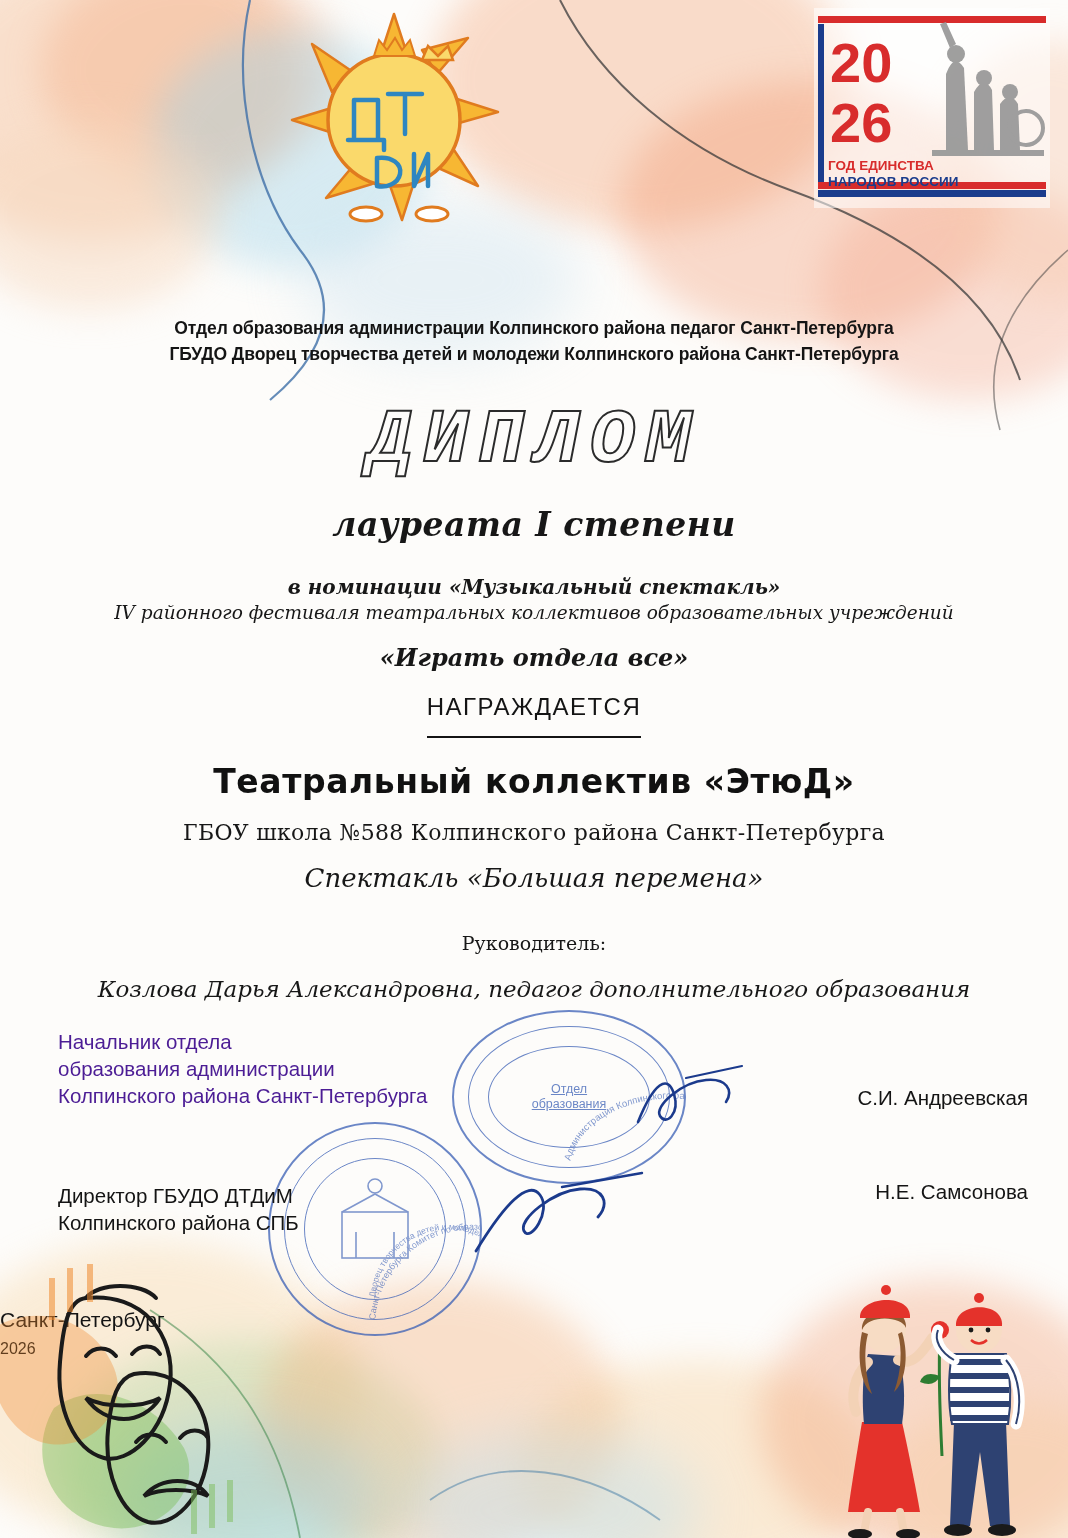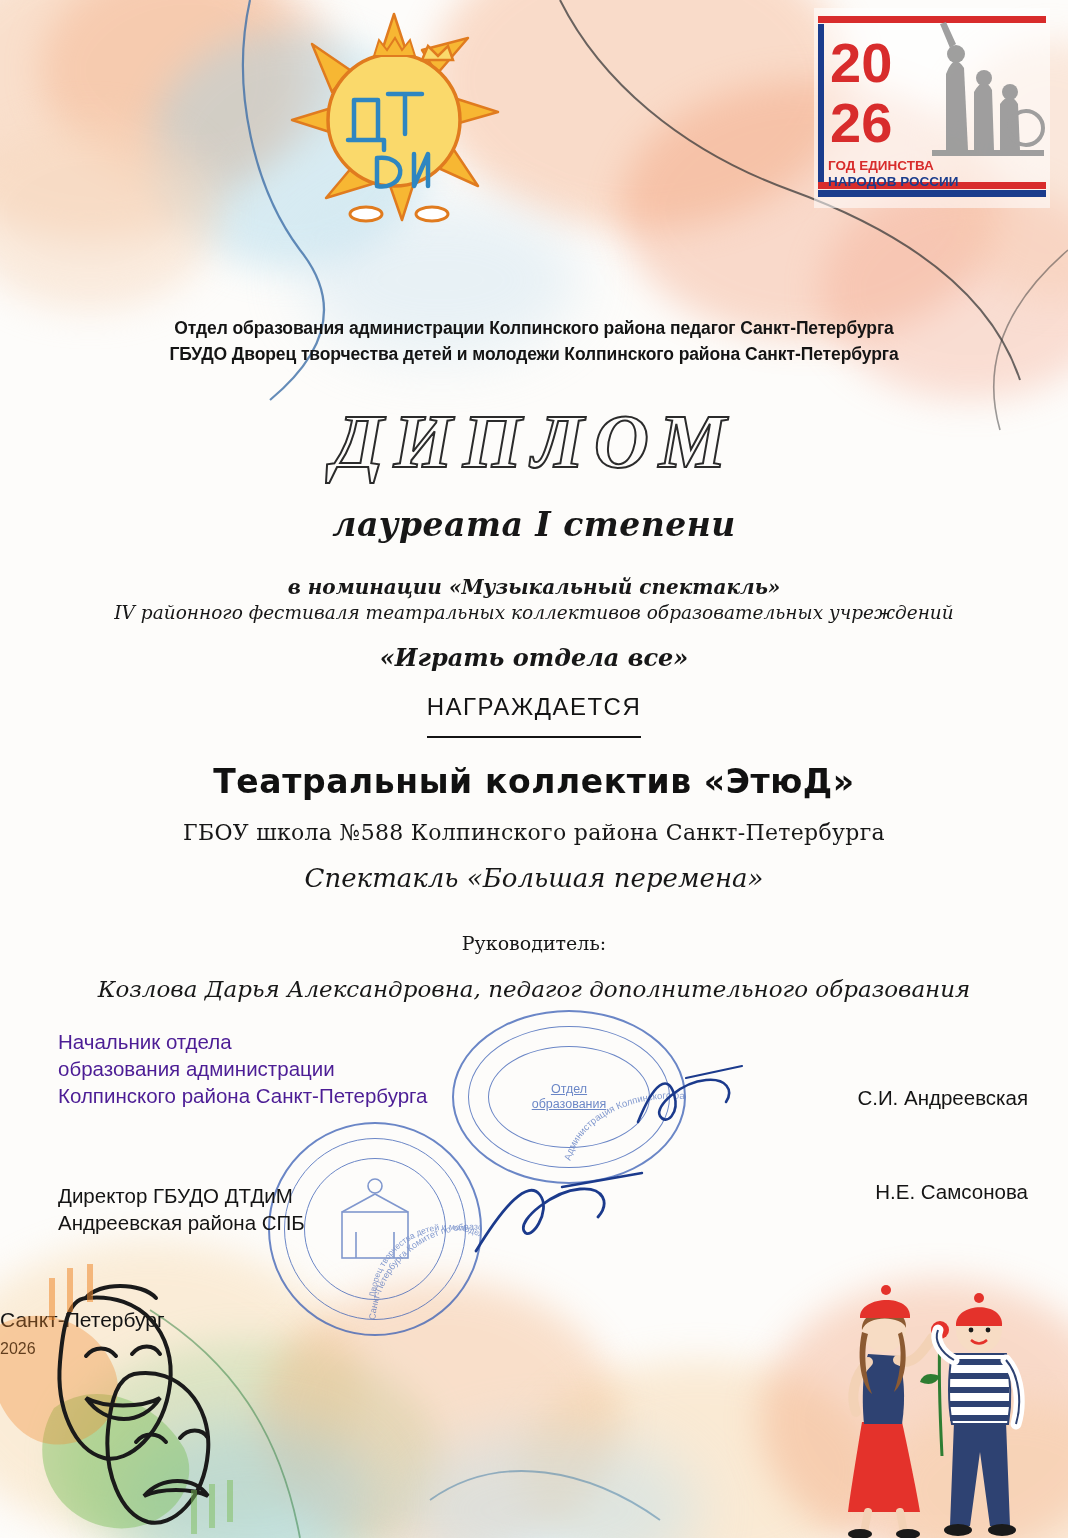--- a/index.html
+++ b/index.html
@@ -93,21 +93,21 @@
     color: #141414;
     letter-spacing: -0.1px;
   }
   .org1 { position: absolute; top: 318px; width: 100%; }
   .org2 { position: absolute; top: 344px; width: 100%; }
 
   .diplom-title {
     position: absolute;
     top: 398px;
     width: 100%;
-    font-family: Liberation Serif, serif;
+    font-family: Liberation Mono, monospace;
     font-style: italic;
     font-weight: bold;
     font-size: 76px;
     letter-spacing: 10px;
     color: transparent;
     -webkit-text-stroke: 2px #2b2b2b;
     text-shadow: none;
   }
   .laureat {
     position: absolute;
@@ -496,21 +496,21 @@
 
   <div class="sig-left-1">
     <div>Начальник отдела</div>
     <div>образования администрации</div>
     <div>Колпинского района Санкт-Петербурга</div>
   </div>
   <div class="sig-right-1">С.И. Андреевская</div>
 
   <div class="sig-left-2">
     <div>Директор ГБУДО ДТДиМ</div>
-    <div>Андреевская района СПБ</div>
+    <div>Колпинского района СПБ</div>
   </div>
   <div class="sig-right-2">Н.Е. Самсонова</div>
 
   <div class="city">Санкт-Петербург</div>
   <div class="year">2026</div>
 
   <svg class="masks" viewBox="0 0 285 280">
 
     <path d="M60,150 C100,120 160,140 190,190 C210,230 170,275 120,270 C60,264 30,200 60,150 Z" fill="#7DBE5A" opacity="0.45"></path>
     <path d="M0,70 C40,44 100,60 120,110 C136,150 100,192 56,186 C8,180 -16,110 0,70 Z" fill="#F08A2E" opacity="0.35"></path>

